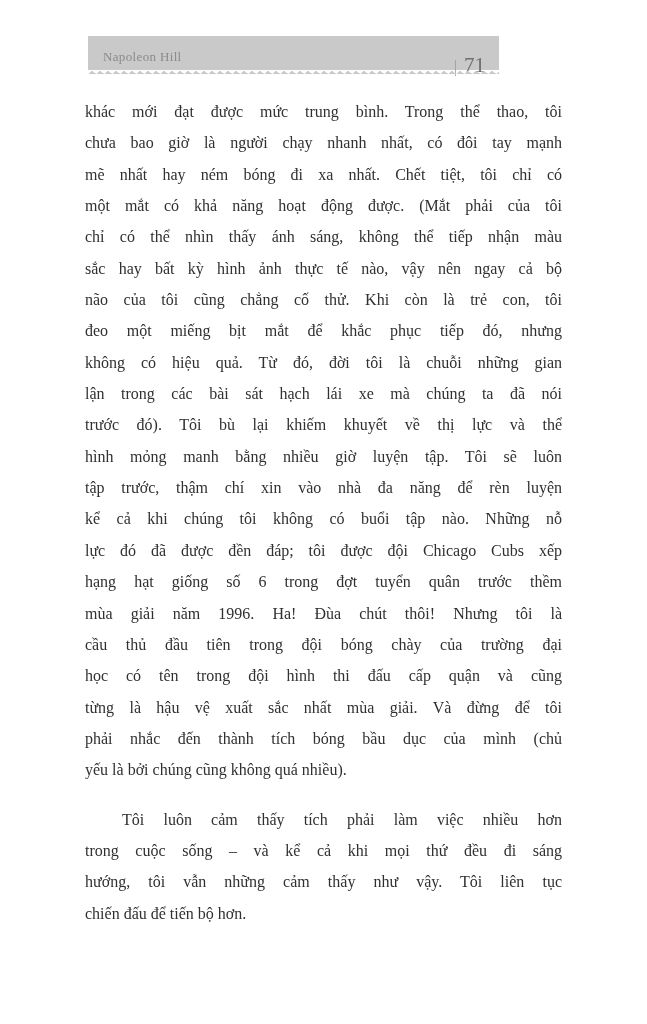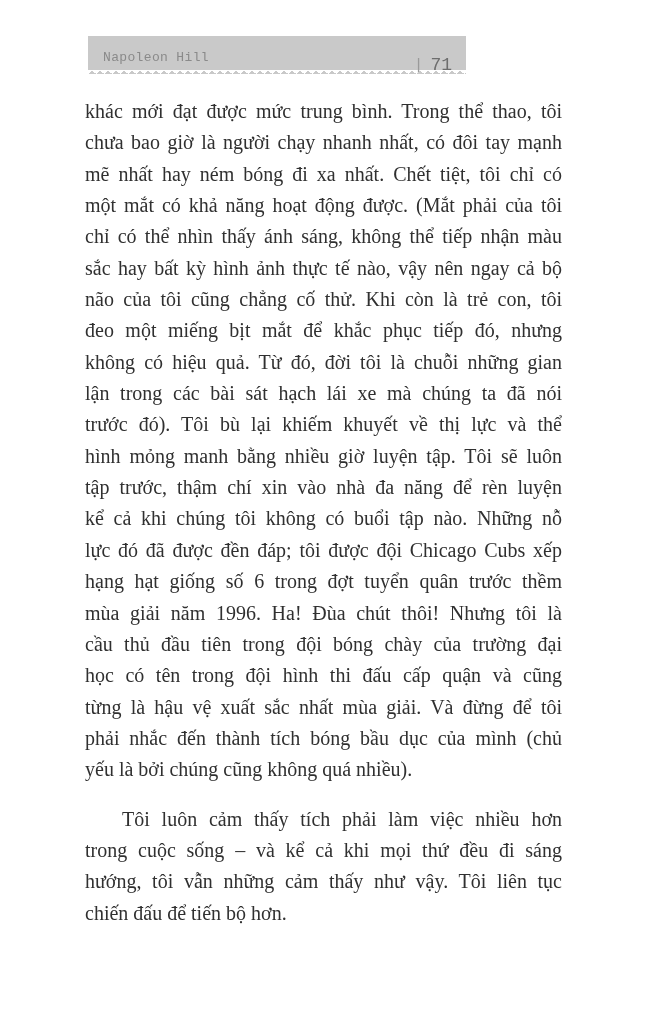--- a/index.html
+++ b/index.html
@@ -18,27 +18,27 @@
   }
   .page {
     position: relative;
     width: 647px; height: 1024px;
     background: var(--page-bg);
   }
   
   .header-bar {
     position: absolute;
     left: 88px; top: 36px;
-    width: 378px; height: 34px;
+    width: 411px; height: 34px;
     background: var(--bar-color);
     display: flex;
     justify-content: space-between;
     align-items: center;
     padding: 8px 14px 0 15px;
-    font-family: Liberation Mono, monospace;
+    font-family: Liberation Serif, serif;
   }
   
   .header-bar::after {
     content: "";
     position: absolute;
     top: 100%; left: 0;
     width: 100%; height: 4px;
     background: conic-gradient(from 135deg at 50% 0%, var(--bar-color) 90deg, transparent 0) 0 0 / 8px 100% repeat-x;
   }
   .author {
@@ -51,29 +51,29 @@
     align-items: baseline;
     gap: 7px;
   }
   .pageno .sep {
     color: #9a9a9a;
     font-size: 16px;
     font-weight: 400;
   }
   .pageno .num {
     color: var(--pagenum-text);
-    font-size: 18px;
+    font-size: 21px;
     margin-top: 16px;
   }
   
   .body-text {
     position: absolute;
     left: 85px; top: 96px;
     width: 477px;
-    font-size: 20px;
+    font-size: 16px;
     color: var(--body-text);
   }
   .paragraph + .paragraph { margin-top: 18px; }
   .line {
     line-height: 31.35px;
     text-align: justify;
     text-align-last: justify;
   }
   .line.last { text-align-last: left; }
   .line.indent { text-indent: 37px; }

